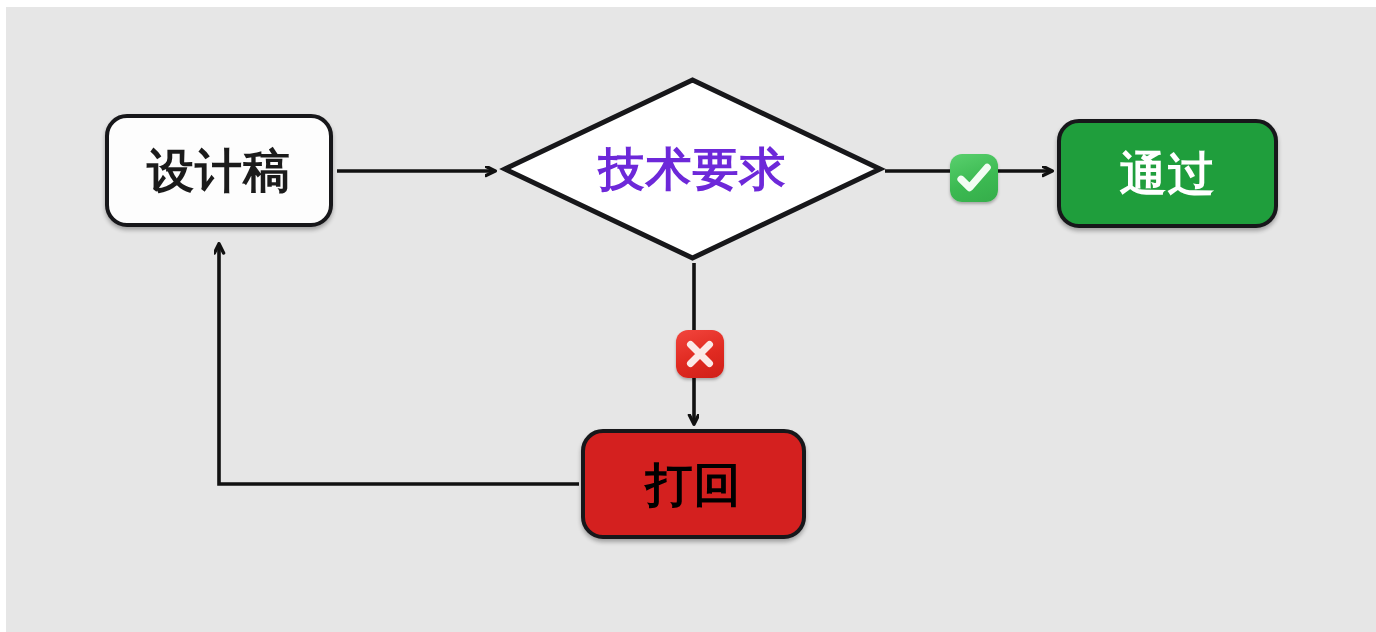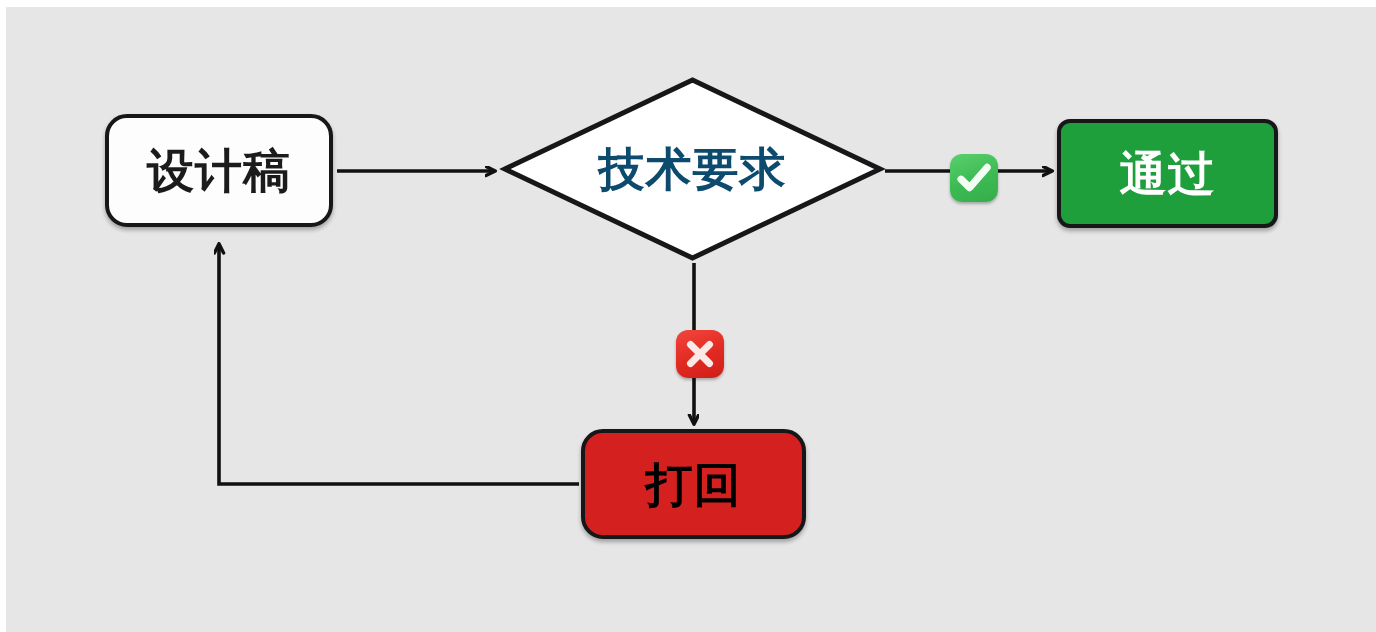--- a/index.html
+++ b/index.html
@@ -68,21 +68,21 @@
     font-size: 47px;
   }
   
   #node-pass {
     left: 1051px;
     top: 104px;
     width: 221px;
     height: 109px;
     background: #1f9e3c;
     border: 4px solid #17171a;
-    border-radius: 13px;
+    border-radius: 22px;
     box-shadow: 0 3px 4px rgba(0,0,0,0.30);
   }
   #node-pass .node-label {
     color: #ffffff;
     font-size: 47px;
   }
   
   #node-reject {
     left: 575px;
     top: 414px;
@@ -110,21 +110,21 @@
     position: absolute;
     left: 0;
     top: 0;
     width: 385px;
     height: 188px;
     overflow: visible;
   }
   #node-decision .node-label {
     position: relative;
     z-index: 2;
-    color: #0c4a6e;
+    color: #6d28d9;
     font-size: 46px;
   }
   
   .badge {
     position: absolute;
     width: 48px;
     height: 48px;
     border-radius: 12px;
     z-index: 5;
     box-shadow: 0 2px 3px rgba(0,0,0,0.28);

